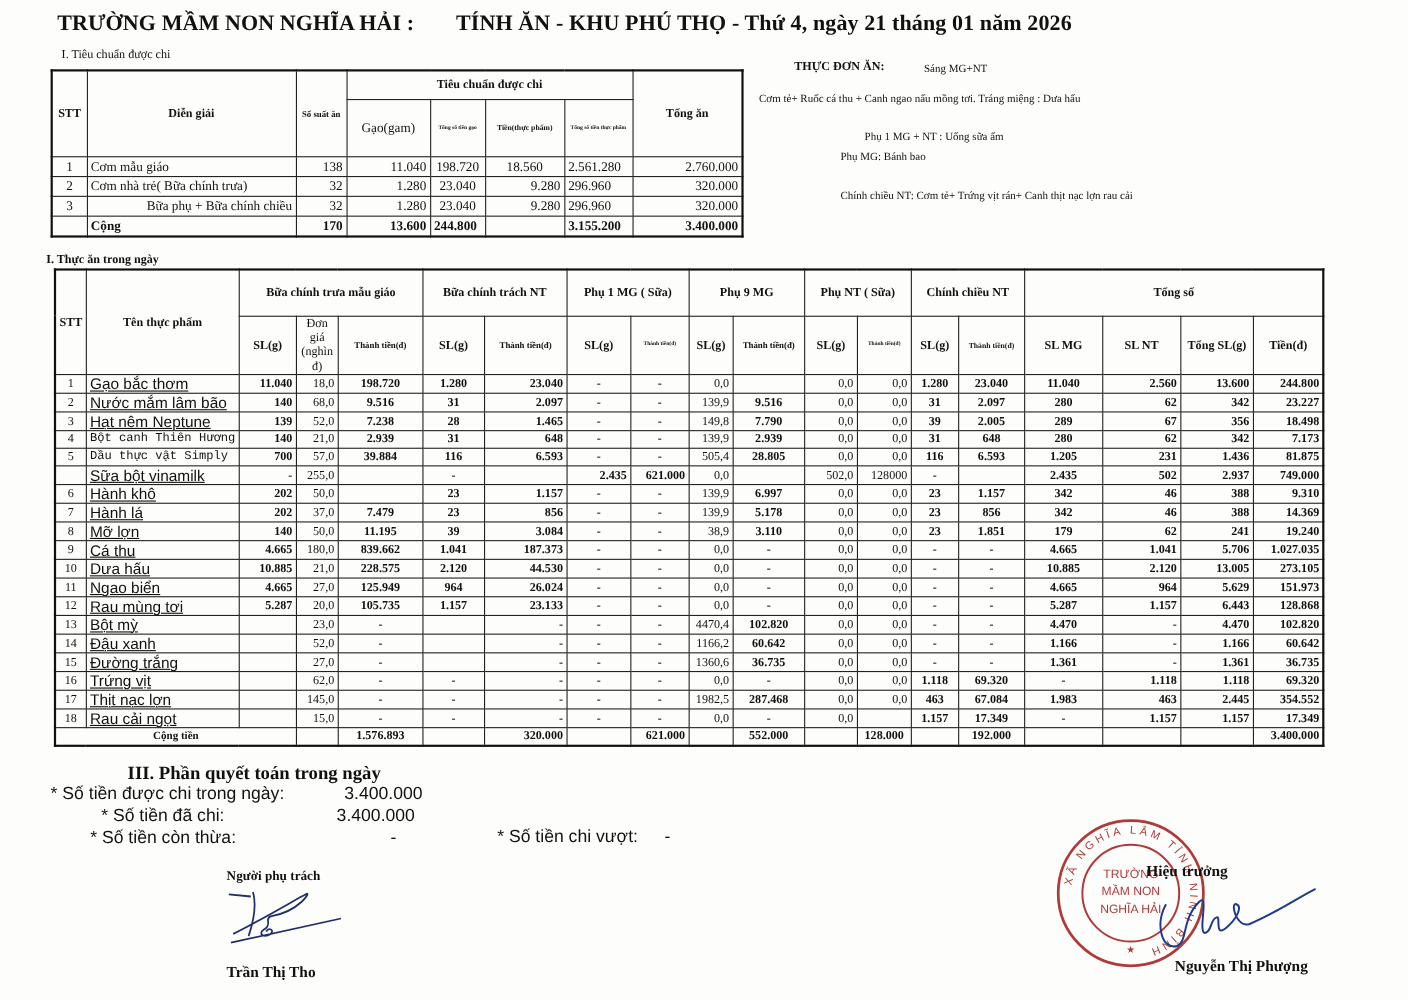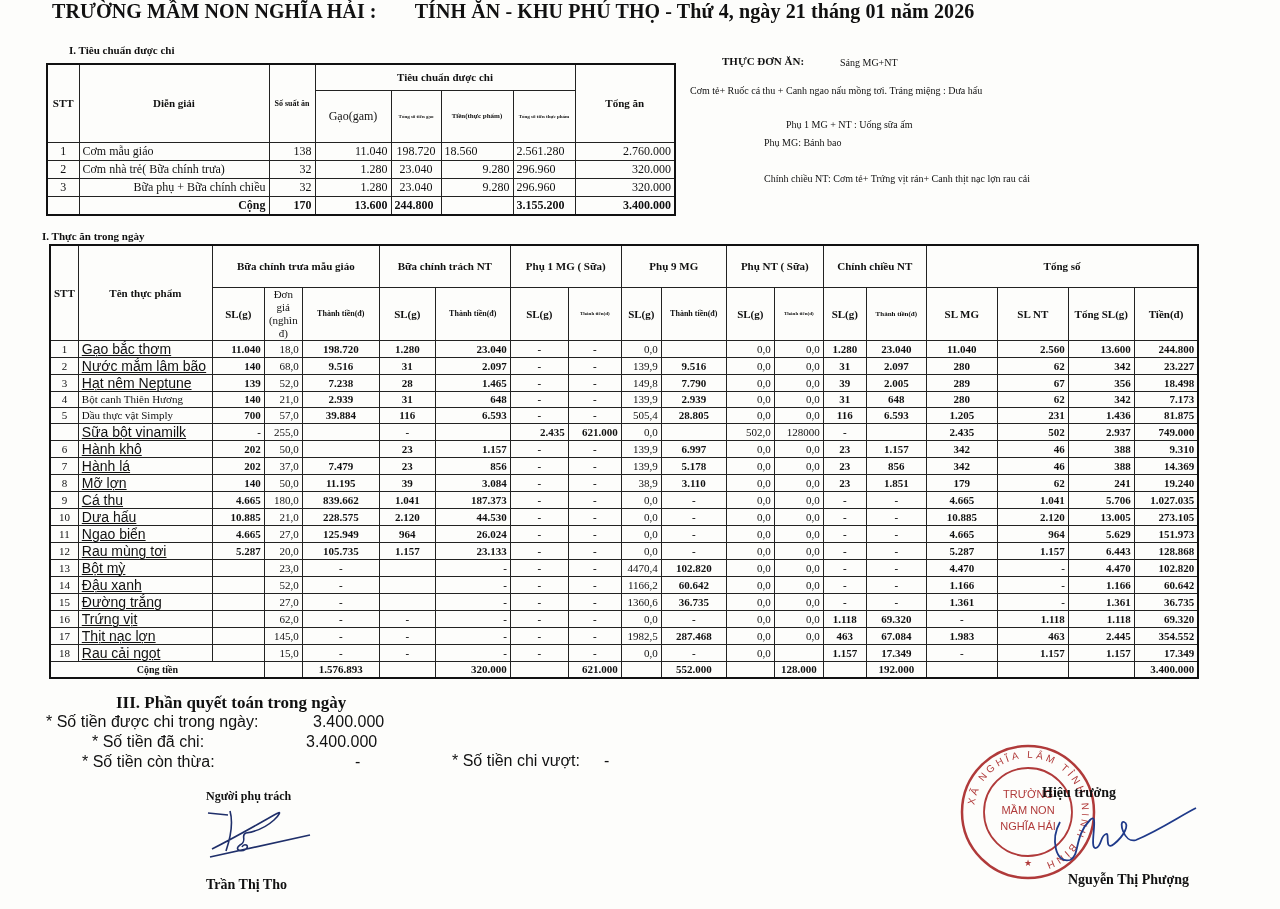--- a/index.html
+++ b/index.html
@@ -1,40 +1,40 @@
 <!DOCTYPE html>
 <html><head>
 <meta charset="utf-8">
 <style>
   html, body { margin: 0; padding: 0; background: #fdfdfb; }
   body { width: 1280px; height: 909px; position: relative; overflow: hidden;
          font-family: "Liberation Serif", "DejaVu Serif", serif; color: #111; }
   .abs { position: absolute; }
-  .title { left: 52px; top: 0; font-size: 20px; font-weight: bold; letter-spacing: 0.1px; white-space: nowrap; }
+  .title { left: 52px; top: 10px; font-size: 20px; font-weight: bold; letter-spacing: 0.1px; white-space: nowrap; }
   .title .sep { display: inline-block; width: 38px; }
-  .sec1 { left: 69px; top: 44px; font-size: 11px; font-weight: bold; }
+  .sec1 { left: 56px; top: 44px; font-size: 11px; font-weight: normal; }
   .sec2 { left: 42px; top: 230px; font-size: 11px; font-weight: bold; }
 
   table { border-collapse: collapse; table-layout: fixed; }
   td, th { border: 1px solid #222; padding: 0 3px; overflow: hidden; white-space: nowrap; }
   .t1 { left: 46px; top: 63px; font-size: 12px; border: 2px solid #111; }
   .t1 th { font-weight: bold; font-size: 11px; text-align: center; }
   .t1 td.num { text-align: right; margin-left: 24px; }
   .t1 .tiny { font-size: 5px; font-weight: bold; }
 
   .menu { left: 690px; top: 55px; font-size: 11px; width: 560px; }
   .menu .row { position: absolute; white-space: nowrap; }
 
   .t2 { left: 49px; top: 244px; font-size: 11px; border: 2px solid #111; }
   .t2 th { font-weight: bold; text-align: center; font-size: 11px; }
   .t2 th.sm { font-size: 8px; }
   .t2 td { height: 15px; font-weight: bold; text-align: right; }
   .t2 td.stt { text-align: center; font-weight: normal; }
   .t2 td.name { text-align: left; font-weight: normal; font-family: "Liberation Sans", sans-serif; font-size: 14px; text-decoration: underline; text-decoration-thickness: 1px; }
-  .t2 td.name.small { font-size: 11px; text-decoration: none; font-family: Liberation Serif, serif; }
+  .t2 td.name.small { font-size: 11px; text-decoration: none; font-family: Liberation Mono, monospace; }
   .t2 td.norm { font-weight: normal; }
   .t2 td.ctr { text-align: center; }
   .t2 tr.total td { font-weight: bold; }
 
   .sec3 { left: 116px; top: 693px; font-size: 17px; font-weight: bold; }
   .q { font-family: "Liberation Sans", sans-serif; font-size: 16px; white-space: nowrap; }
   .sig-label { font-size: 12px; font-weight: bold; }
   .sig-name { font-size: 14px; font-weight: bold; }
 </style>
 </head>
@@ -71,21 +71,21 @@
     <th class="tiny">Tổng số tiền thực phẩm</th>
   </tr>
   </tbody>
     <tbody id="t1-body">
       <tr style="height: 18px;">
         <td style="text-align: center;">1</td>
         <td style="text-align: left;">Cơm mẫu giáo</td>
         <td style="text-align: right;">138</td>
         <td style="text-align: right;">11.040</td>
         <td style="text-align: center;">198.720</td>
-        <td style="text-align: left;">18.560</td>
+        <td style="text-align: center;">18.560</td>
         <td style="text-align: left;">2.561.280</td>
         <td style="text-align: right;">2.760.000</td>
       </tr>
       <tr style="height: 18px;">
         <td style="text-align: center;">2</td>
         <td style="text-align: left;">Cơm nhà trẻ( Bữa chính trưa)</td>
         <td style="text-align: right;">32</td>
         <td style="text-align: right;">1.280</td>
         <td style="text-align: center;">23.040</td>
         <td style="text-align: right;">9.280</td>
@@ -99,21 +99,21 @@
         <td style="text-align: right;">1.280</td>
         <td style="text-align: center;">23.040</td>
         <td style="text-align: right;">9.280</td>
         <td style="text-align: left;">296.960</td>
         <td style="text-align: right;">320.000</td>
       </tr>
     </tbody>
   <tbody>
       <tr style="height:19px; font-weight:bold">
     <td></td>
-    <td style="text-align:right">Cộng</td>
+    <td style="text-align:left">Cộng</td>
     <td class="num">170</td>
     <td class="num">13.600</td>
     <td>244.800</td>
     <td></td>
     <td>3.155.200</td>
     <td class="num">3.400.000</td>
   </tr>
 </tbody>
   </table>
 

